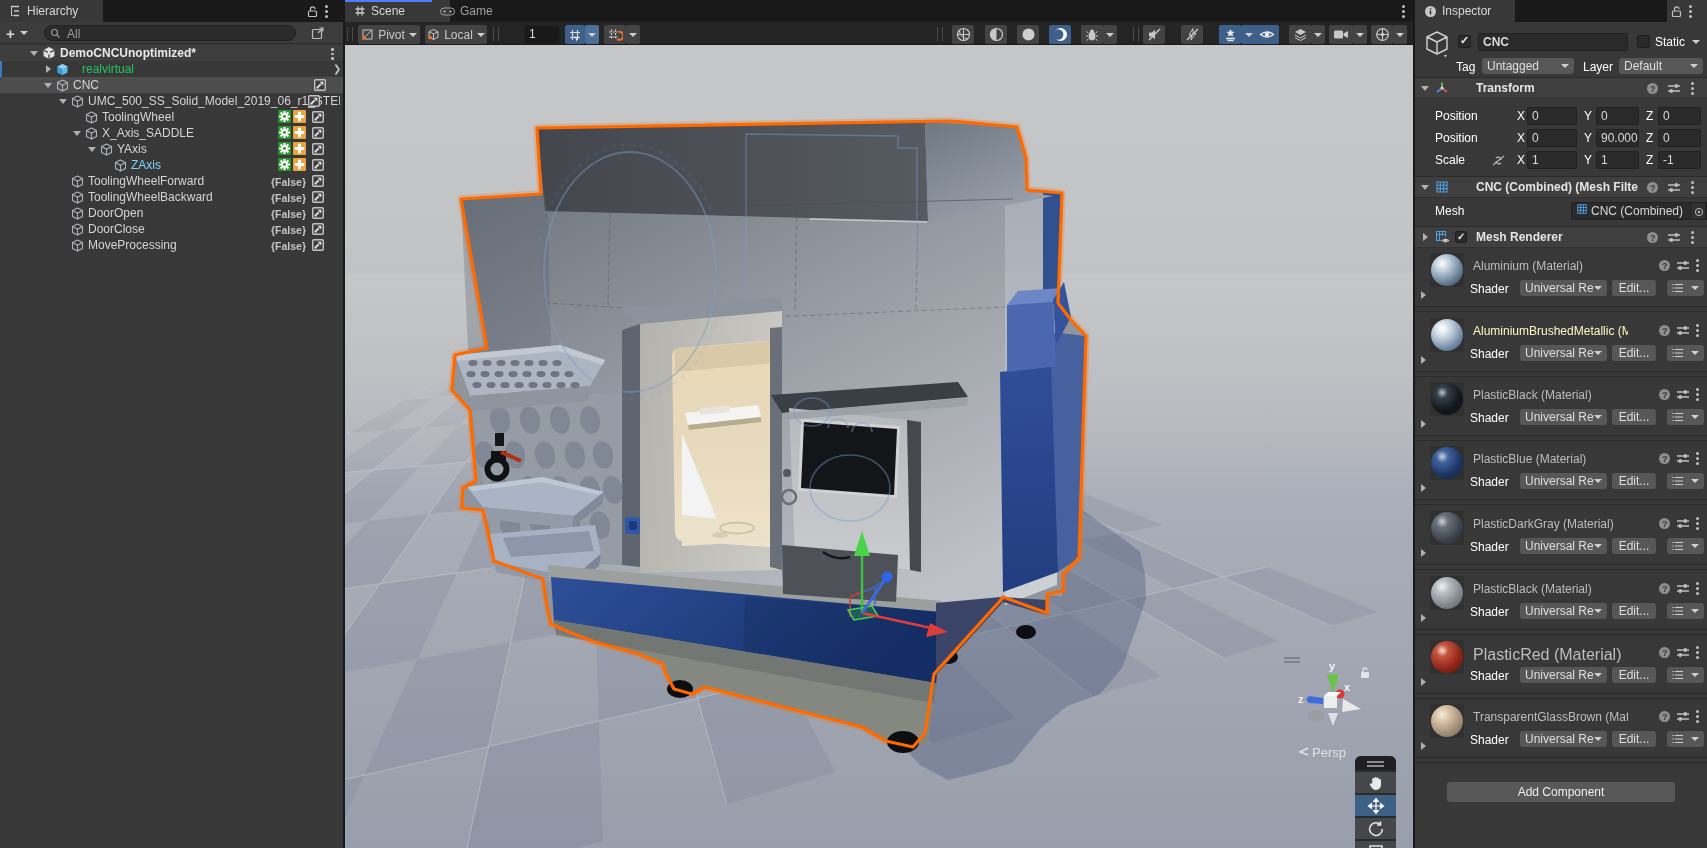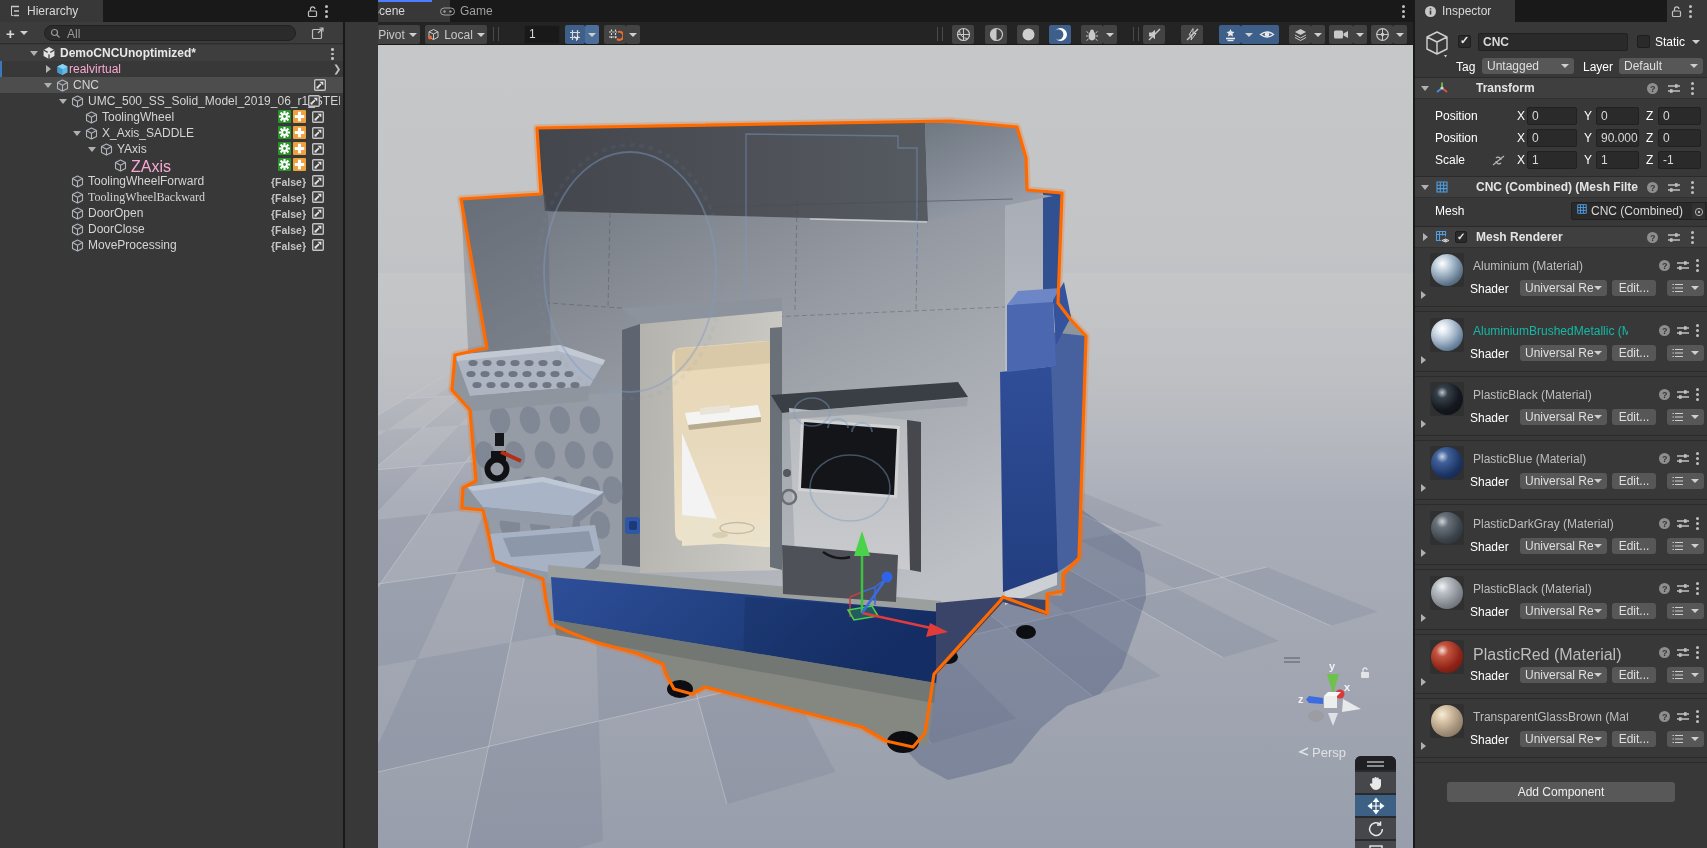--- a/index.html
+++ b/index.html
@@ -403,21 +403,21 @@
         </svg>
       </div>
       <div style="position:absolute;left:0;top:84px;width:41px;height:22px;background:#46474b;display:flex;align-items:center;justify-content:center;border-top:1px solid #2a2a2c">
         <svg width="18" height="18" viewBox="0 0 18 18">
           <rect x="3" y="3" width="12" height="12" fill="none" stroke="#e8e8e8" stroke-width="1.4"></rect>
           <path d="M8,11 L12,7 M12,7 h-3 M12,7 v3" stroke="#e8e8e8" stroke-width="1.3" fill="none"></path>
         </svg>
       </div>
     </div>
   </div>
-<div class="panel" style="left:0;width:378px">
+<div class="panel" style="left:0;width:343px">
     <div class="strip"></div>
     <div class="tab" style="left:0;width:103px"><svg width="13" height="12" viewBox="0 0 13 12" style="flex:none">
         <path d="M2,1.5 h8 M5,6 h5 M5,10.5 h5" stroke="#c8c8c8" stroke-width="1.5"></path>
         <path d="M2.5,1.5 v9 h2" stroke="#c8c8c8" stroke-width="1" fill="none"></path>
       </svg>Hierarchy</div>
     <svg class="abs" style="left:306px;top:5px" width="13" height="13" viewBox="0 0 13 13">
       <rect x="2.5" y="6" width="8" height="5.5" rx="1" stroke="#c0c0c0" fill="none" stroke-width="1.2"></rect>
       <path d="M4.5,6 V4 a2.2,2.2 0 0 1 4.4,0" stroke="#c0c0c0" fill="none" stroke-width="1.2"></path>
     </svg>
     <div style="position:absolute;left:325px;top:5px;display:flex;flex-direction:column;gap:2px">
@@ -455,21 +455,21 @@
       </div>
     </div>
     <div class="row" style="top:61px;">
       <div class="abs" style="left:0;top:0;width:2px;height:16px;background:#3b79bc"></div>
       <span class="foldr" style="left:46px"></span>
       <div class="abs" style="left:56px;top:2px"><svg width="13" height="13" viewBox="0 0 13 13" style="flex:none">
           <path d="M6.5,1 L11.5,3.6 L11.5,9.4 L6.5,12 L1.5,9.4 L1.5,3.6 Z" fill="#63b9e4"></path>
           <path d="M1.5,3.6 L6.5,6.2 L11.5,3.6 L6.5,1 Z" fill="#8ed1f2"></path>
           <path d="M6.5,6.2 L6.5,12 L1.5,9.4 L1.5,3.6 Z" fill="#3f9cd0"></path>
         </svg></div>
-      <div class="abs" style="left:69px;top:1px;color:#f9a8d4;font-size:12px">realvirtual</div>
+      <div class="abs" style="left:82px;top:1px;color:#22c55e;font-size:12px">realvirtual</div>
       <div class="abs" style="left:333px;top:2px;color:#c0c0c0;font-size:10px">❯</div>
     </div>
     <div class="row" style="top:77px;background:#4d4d4d;">
       <span class="fold" style="left:44px"></span>
       <div class="abs" style="left:56px;top:2px"><svg width="13" height="13" viewBox="0 0 13 13" style="flex:none">
           <path d="M6.5,1 L11.5,3.6 L11.5,9.4 L6.5,12 L1.5,9.4 L1.5,3.6 Z M1.5,3.6 L6.5,6.2 L11.5,3.6 M6.5,6.2 L6.5,12" stroke="#b0b4ba" fill="none" stroke-width="1.1" stroke-linejoin="round"></path>
         </svg></div>
       <div class="abs" style="left:73px;top:1px;color:#d4d4d4;font-size:12px;">CNC</div>
       <svg class="abs" style="left:314px;top:2px" width="12" height="12" viewBox="0 0 12 12">
         <rect x="0.7" y="0.7" width="10.6" height="10.6" rx="1" stroke="#c2c2c2" fill="#3f3f3f" stroke-width="1.4"></rect>
@@ -556,21 +556,21 @@
         <rect x="0.7" y="0.7" width="10.6" height="10.6" rx="1" stroke="#c2c2c2" fill="#3f3f3f" stroke-width="1.4"></rect>
         <path d="M3.1,8.9 L6.9,5.1" stroke="#e8e8e8" stroke-width="1.8" fill="none"></path>
         <path d="M9.3,2.7 L9.3,6.4 L5.6,2.7 Z" fill="#e8e8e8"></path>
         <path d="M2.6,9.4 L2.6,7.2 L4.8,9.4 Z" fill="#e8e8e8"></path>
       </svg>
     </div>
     <div class="row" style="top:157px;">
       <div class="abs" style="left:114px;top:2px"><svg width="13" height="13" viewBox="0 0 13 13" style="flex:none">
           <path d="M6.5,1 L11.5,3.6 L11.5,9.4 L6.5,12 L1.5,9.4 L1.5,3.6 Z M1.5,3.6 L6.5,6.2 L11.5,3.6 M6.5,6.2 L6.5,12" stroke="#b0b4ba" fill="none" stroke-width="1.1" stroke-linejoin="round"></path>
         </svg></div>
-      <div class="abs" style="left:131px;top:1px;color:#f9a8d4;font-size:16px;">ZAxis</div>
+      <div class="abs" style="left:131px;top:1px;color:#7dd3fc;font-size:12px;">ZAxis</div>
       <div class="abs" style="left:278px;top:1px;width:13px;height:13px;background:#2b932b;border-radius:1px"><svg width="13" height="13" viewBox="0 0 13 13">
           <circle cx="6.5" cy="6.5" r="3.4" fill="#fff"></circle>
           <g stroke="#fff" stroke-width="2.1">
             <path d="M6.5,1 V3 M6.5,10 v2 M1,6.5 H3 M10,6.5 h2 M2.6,2.6 L4.2,4.2 M8.8,8.8 l1.6,1.6 M10.4,2.6 L8.8,4.2 M4.2,8.8 L2.6,10.4"></path>
           </g>
           <circle cx="6.5" cy="6.5" r="1.4" fill="#2b932b"></circle>
         </svg></div>
       <div class="abs" style="left:293px;top:1px;width:13px;height:13px;background:#eda33d;border-radius:1px"><svg width="13" height="13" viewBox="0 0 13 13">
           <path d="M6.5,1.8 v9.4 M1.8,6.5 h9.4" stroke="#fff" stroke-width="3"></path>
         </svg></div>
@@ -591,21 +591,21 @@
         <rect x="0.7" y="0.7" width="10.6" height="10.6" rx="1" stroke="#c2c2c2" fill="#3f3f3f" stroke-width="1.4"></rect>
         <path d="M3.1,8.9 L6.9,5.1" stroke="#e8e8e8" stroke-width="1.8" fill="none"></path>
         <path d="M9.3,2.7 L9.3,6.4 L5.6,2.7 Z" fill="#e8e8e8"></path>
         <path d="M2.6,9.4 L2.6,7.2 L4.8,9.4 Z" fill="#e8e8e8"></path>
       </svg>
     </div>
     <div class="row" style="top:189px;">
       <div class="abs" style="left:71px;top:2px"><svg width="13" height="13" viewBox="0 0 13 13" style="flex:none">
           <path d="M6.5,1 L11.5,3.6 L11.5,9.4 L6.5,12 L1.5,9.4 L1.5,3.6 Z M1.5,3.6 L6.5,6.2 L11.5,3.6 M6.5,6.2 L6.5,12" stroke="#b0b4ba" fill="none" stroke-width="1.1" stroke-linejoin="round"></path>
         </svg></div>
-      <div class="abs" style="left:88px;top:1px;color:#d4d4d4;font-size:12px;font-family:Liberation Serif, serif;">ToolingWheelBackward</div>
+      <div class="abs" style="left:88px;top:1px;color:#d4d4d4;font-size:12px;">ToolingWheelBackward</div>
       <div class="abs" style="left:268px;top:3px;width:38px;text-align:right;color:#c4c4c4;font-size:10.5px;font-weight:bold">{False}</div>
       <svg class="abs" style="left:312px;top:2px" width="12" height="12" viewBox="0 0 12 12">
         <rect x="0.7" y="0.7" width="10.6" height="10.6" rx="1" stroke="#c2c2c2" fill="#3f3f3f" stroke-width="1.4"></rect>
         <path d="M3.1,8.9 L6.9,5.1" stroke="#e8e8e8" stroke-width="1.8" fill="none"></path>
         <path d="M9.3,2.7 L9.3,6.4 L5.6,2.7 Z" fill="#e8e8e8"></path>
         <path d="M2.6,9.4 L2.6,7.2 L4.8,9.4 Z" fill="#e8e8e8"></path>
       </svg>
     </div>
     <div class="row" style="top:205px;">
       <div class="abs" style="left:71px;top:2px"><svg width="13" height="13" viewBox="0 0 13 13" style="flex:none">
@@ -812,21 +812,21 @@
     <div class="ddown" style="left:252px;top:280px;width:37px">
       <svg width="12" height="10" viewBox="0 0 12 10">
         <path d="M3,1.5 h8 M3,5 h8 M3,8.5 h8 M0.5,1.5 h1.4 M0.5,5 h1.4 M0.5,8.5 h1.4" stroke="#d0d0d0" stroke-width="1.2"></path>
       </svg>
       <span class="caret" style="margin-left:auto"></span>
     </div>
     <div class="abs" style="left:0;top:306px;width:292px;height:1px;background:#2b2b2b"></div>
     <div class="abs" style="left:0;top:311px;width:292px;height:1px;background:#2b2b2b"></div>
     <div class="abs" style="left:15px;top:318px;width:34px;height:34px;background:#303030;border-radius:2px"></div>
     <div class="abs" style="left:16px;top:319px;width:32px;height:32px;border-radius:50%;background:radial-gradient(circle at 35% 30%, #ffffff 0%, #e8eef4 14%, #aebfd0 40%, #68809c 70%, #3d5064 100%)"></div>
-    <div class="abs" style="left:58px;top:324px;color:#14b8a6;font-size:12px;max-width:155px;overflow:hidden;white-space:nowrap">AluminiumBrushedMetallic (M</div>
+    <div class="abs" style="left:58px;top:324px;color:#fef9c3;font-size:12px;max-width:155px;overflow:hidden;white-space:nowrap">AluminiumBrushedMetallic (M</div>
     <svg class="abs" style="left:243px;top:324px" width="13" height="13" viewBox="0 0 13 13">
       <circle cx="6.5" cy="6.5" r="5.5" fill="#8e8e8e"></circle>
       <text x="4" y="9.5" font-size="9" font-weight="bold" fill="#383838" font-family="Liberation Sans">?</text>
     </svg>
     <svg class="abs" style="left:261px;top:324px" width="14" height="13" viewBox="0 0 14 13">
       <path d="M1,4 h12 M1,9 h12" stroke="#c0c0c0" stroke-width="1.3"></path>
       <rect x="8" y="2.2" width="2.6" height="3.6" fill="#c0c0c0"></rect>
       <rect x="3" y="7.2" width="2.6" height="3.6" fill="#c0c0c0"></rect>
     </svg>
     <div style="position:absolute;left:281px;top:324px;display:flex;flex-direction:column;gap:2px">

